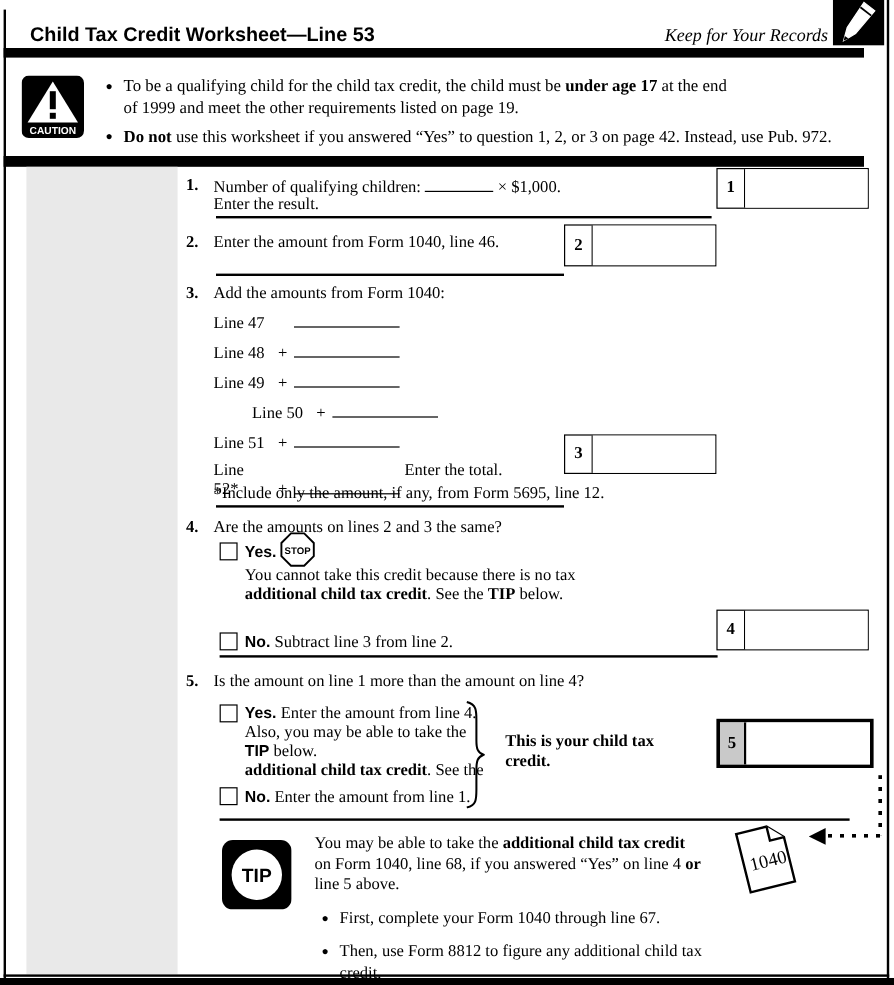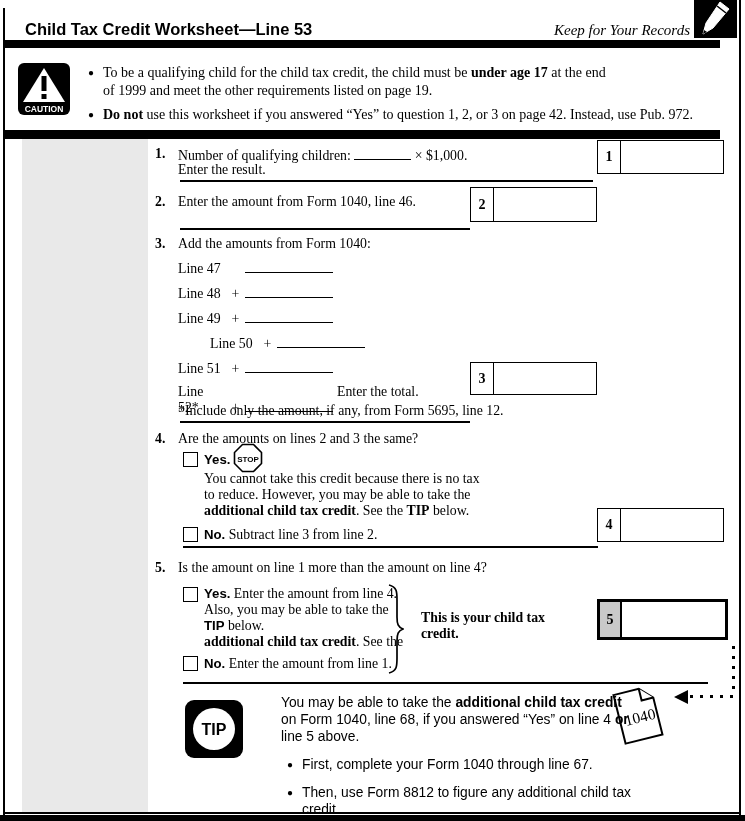--- a/index.html
+++ b/index.html
@@ -2,21 +2,21 @@
 <html><head>
 <meta charset="utf-8">
 <style>
   html,body{margin:0;padding:0;background:#fff;}
   #page{position:relative;width:745px;height:821px;background:#ffffff;overflow:hidden;
         font-family:"Liberation Serif",serif;color:#000;}
   .abs{position:absolute;}
   .serif{font-family:"Liberation Serif",serif;font-size:13.8px;line-height:16px;}
   .serif-sm{font-family:"Liberation Serif",serif;font-size:13.2px;line-height:16px;}
   .sansb{font-family:"Liberation Sans",sans-serif;font-weight:bold;font-size:13.2px;text-align:right;}
-  .sans{font-family:Liberation Sans, sans-serif;font-size:13.8px;line-height:17px;margin-left:19px;}
+  .sans{font-family:Liberation Serif, serif;font-size:13.8px;line-height:17px;}
   .b{font-weight:bold;}
   .i{font-style:italic;}
   .hline{position:absolute;background:#000;height:1.6px;}
   .vline{position:absolute;background:#000;width:2px;}
   .thickbar{position:absolute;background:#000;height:8px;}
   .graystrip{position:absolute;background:#e9e9e9;}
   .stepnum{font-family:"Liberation Serif",serif;font-weight:bold;font-size:13.8px;}
   .fill{display:inline-block;border-bottom:1.5px solid #000;height:13px;vertical-align:baseline;}
   .amtbox{position:absolute;border:1.6px solid #000;background:#fff;display:flex;}
   .amtbox .bnum{width:22px;border-right:1.6px solid #000;display:flex;align-items:center;
@@ -141,21 +141,20 @@
   <span class="cb abs" style="left:183px;top:452px;"></span>
   <div class="abs sansb" style="left:204px;top:452px;">Yes.</div>
   <div class="abs" style="left:233px;top:443px;">
     <svg width="30" height="30" viewBox="0 0 30 30">
       <polygon points="9.5,1.5 20.5,1.5 28.5,9.5 28.5,20.5 20.5,28.5 9.5,28.5 1.5,20.5 1.5,9.5" fill="#fff" stroke="#000" stroke-width="1.6"></polygon>
       <text x="15" y="18.5" text-anchor="middle" font-size="8" font-weight="bold" font-family="Liberation Sans, sans-serif">STOP</text>
     </svg>
   </div>
   <div class="abs serif" style="left:204px;top:471px;width:360px;">
     <div>You cannot take this credit because there is no tax</div>
-    <div>to reduce. However, you may be able to take the</div>
     <div><span class="b">additional child tax credit</span><span>. See the </span><span class="b">TIP</span><span> below.</span></div>
   </div>
   <span class="cb abs" style="left:183px;top:527px;"></span>
   <div class="abs serif" style="left:204px;top:527px;">
     <span class="sansb">No.</span><span> Subtract line 3 from line 2.</span>
   </div>
   <div class="amtbox" style="left:597px;top:508px;width:125px;height:32px;">
     <div class="bnum">4</div>
     <div class="bfield"></div>
   </div>

